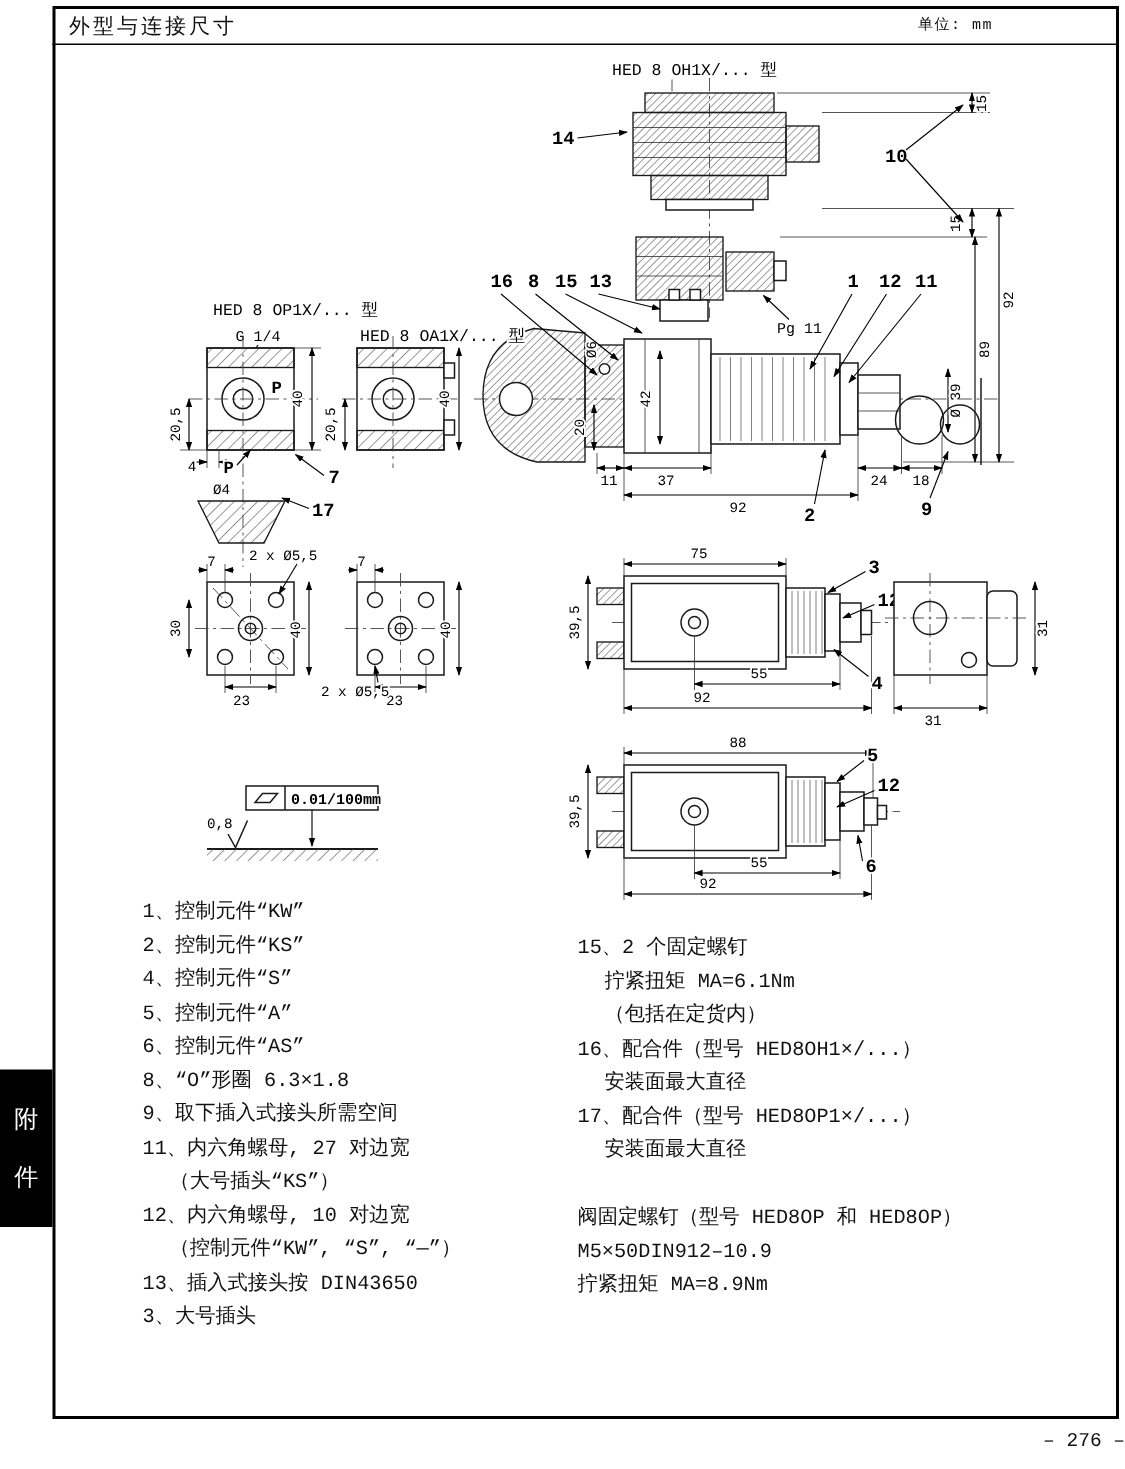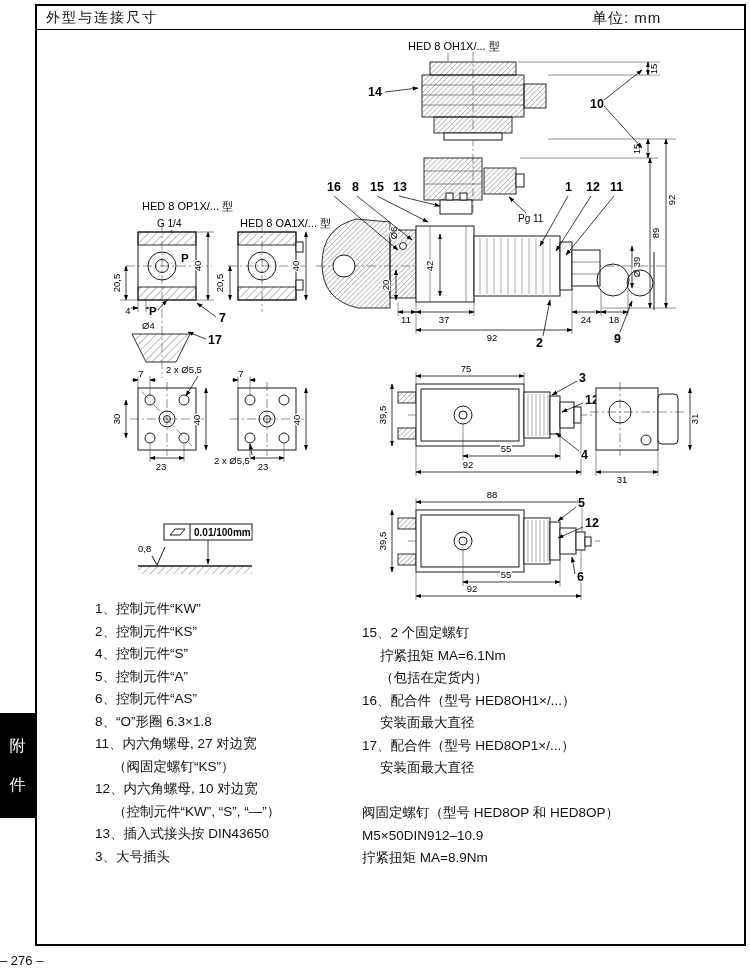--- a/index.html
+++ b/index.html
@@ -1,49 +1,49 @@
 <!DOCTYPE html>
 <html><head>
 <meta charset="utf-8">
 <style>
   * { margin:0; padding:0; box-sizing:border-box; }
   html,body { background:#fff; }
   body { width:750px; height:979px; font-family:"Liberation Sans","DejaVu Sans",sans-serif; color:#111; }
-  .page { position:relative; width:750px; height:979px; background:#fff; overflow:hidden; }
+  .page { position:relative; width:750px; height:979px; background:#fff; overflow:hidden;font-family:Liberation Mono, monospace; }
   .border-box { position:absolute; left:35px; top:4px; width:711px; height:942px; border:2px solid #000; }
   .header-left { position:absolute; left:46px; top:9px; font-size:14px; letter-spacing:2px; }
-  .header-right { position:absolute; left:592px; top:9px; font-size:15px; letter-spacing:1px; }
+  .header-right { position:absolute; left:612px; top:9px; font-size:10px; letter-spacing:1px; }
   .header-rule { position:absolute; left:35px; top:29px; width:711px; height:0; border-top:1.5px solid #000; }
   svg.drawing { position:absolute; left:0; top:0; }
 
   
   .s   { stroke:#1a1a1a; stroke-width:1; fill:none; }
   .sf  { stroke:#1a1a1a; stroke-width:1; fill:#fff; }
   .sh  { stroke:#1a1a1a; stroke-width:0.9; fill:url(#h45); }
   .shd { stroke:#1a1a1a; stroke-width:0.9; fill:url(#h45d); }
   .thin{ stroke:#333; stroke-width:0.55; fill:none; }
   .rib { stroke:#555; stroke-width:0.5; }
   .dim-l { stroke:#000; stroke-width:0.75; fill:none; }
   .cl  { stroke:#444; stroke-width:0.6; stroke-dasharray:9 3 2 3; fill:none; }
   text { fill:#000; paint-order:stroke; stroke:#fff; stroke-width:2.5px; }
   text.dim { font-size:9.5px; }
   text.lbl { font-size:11px; }
   text.lbl2{ font-size:10px; }
   text.co  { font-size:12.5px; font-weight:bold; }
   text.big { font-size:11.5px; font-weight:bold; }
 
   .notes-left  { position:absolute; left:95px;  top:598px; width:280px; font-size:13.5px; }
-  .notes-right { position:absolute; left:362px; top:622px; width:330px; font-size:13.5px; }
+  .notes-right { position:absolute; left:385px; top:622px; width:330px; font-size:13.5px; }
   .note-line { line-height:22.5px; min-height:22.5px; white-space:nowrap; }
   .note-line.indent { padding-left:18px; }
 
   .tab { position:absolute; left:0; top:713px; width:35px; height:105px; background:#000; color:#fff;
          display:flex; flex-direction:column; align-items:center; justify-content:center; gap:18px; font-size:16px; }
   .tab span { stroke:none; }
-  .pagenum { position:absolute; left:0; top:953px; width:750px; text-align:left; font-size:13px; }
+  .pagenum { position:absolute; left:0; top:953px; width:750px; text-align:right; font-size:13px; }
 </style>
 </head>
 <body>
 
 <div class="page">
   <div class="border-box"></div>
   <div class="header-left">外型与连接尺寸</div>
   <div class="header-right">单位: mm</div>
   <div class="header-rule"></div>
 
@@ -400,22 +400,23 @@
     </g>
   </svg>
 
   <div class="notes-left">
     <div class="note-line">1、控制元件“KW”</div>
     <div class="note-line">2、控制元件“KS”</div>
     <div class="note-line">4、控制元件“S”</div>
     <div class="note-line">5、控制元件“A”</div>
     <div class="note-line">6、控制元件“AS”</div>
     <div class="note-line">8、“O”形圈 6.3×1.8</div>
+    <div class="note-line">9、取下插入式接头所需空间</div>
     <div class="note-line">11、内六角螺母, 27 对边宽</div>
-    <div class="note-line indent">（阀固定螺钉“KS”）</div>
+    <div class="note-line indent">（大号插头“KS”）</div>
     <div class="note-line">12、内六角螺母, 10 对边宽</div>
     <div class="note-line indent">（控制元件“KW”, “S”, “—”）</div>
     <div class="note-line">13、插入式接头按 DIN43650</div>
     <div class="note-line">3、大号插头</div>
   </div>
 
   <div class="notes-right">
     <div class="note-line">15、2 个固定螺钉</div>
     <div class="note-line indent">拧紧扭矩 MA=6.1Nm</div>
     <div class="note-line indent">（包括在定货内）</div>

